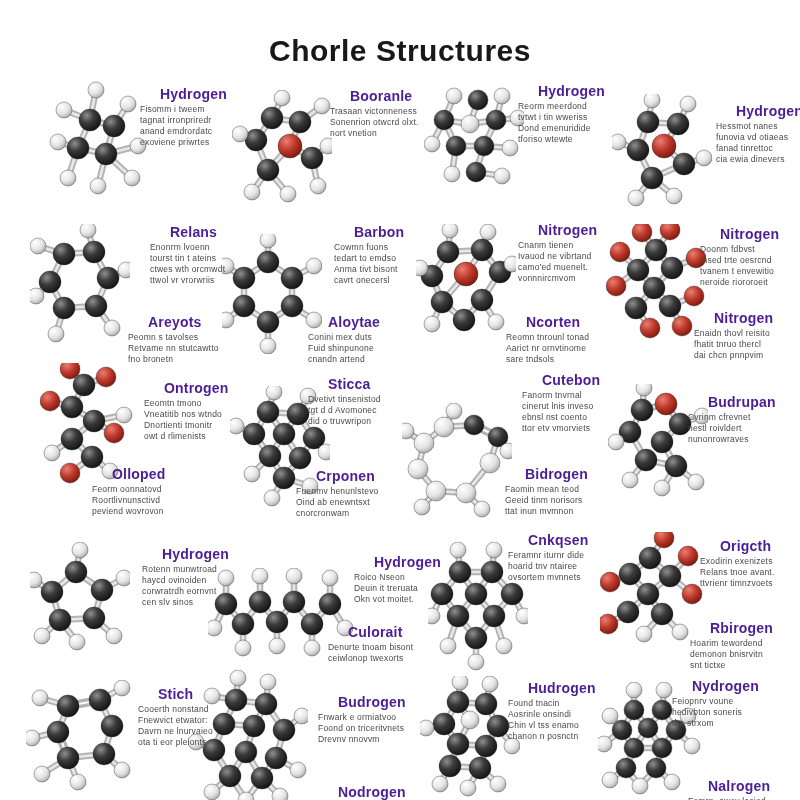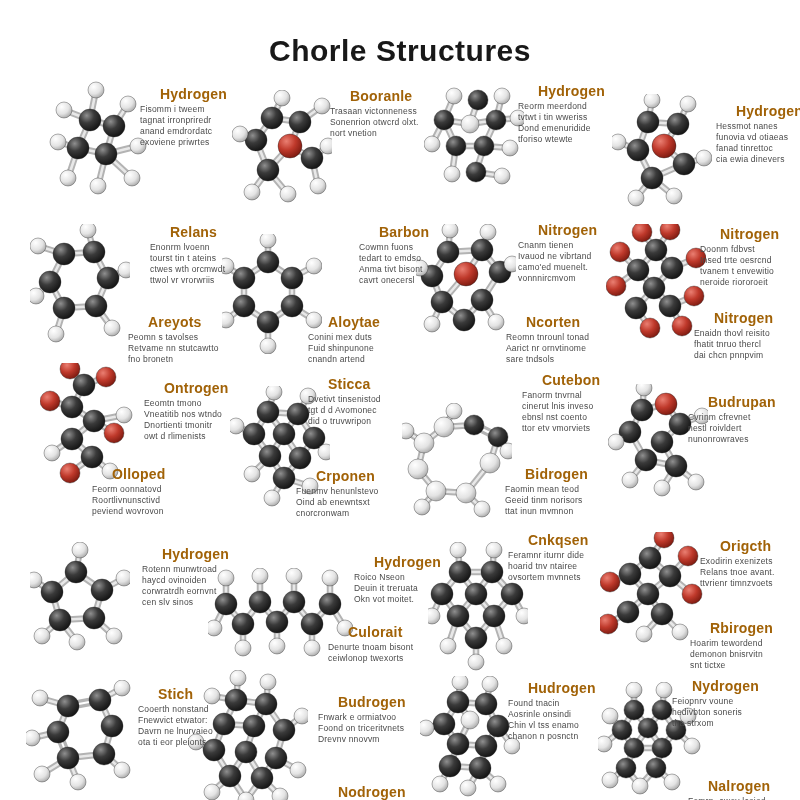--- a/index.html
+++ b/index.html
@@ -3,21 +3,21 @@
 <meta charset="utf-8">
 <style>
   html,body{margin:0;padding:0;background:#ffffff;}
   .canvas{position:relative;width:800px;height:800px;background:#ffffff;overflow:hidden;
           font-family:"Liberation Sans", sans-serif;margin-top:28px;}
   .title{position:absolute;left:0;top:6px;width:100%;margin:0;text-align:center;
          font-size:30px;font-weight:800;color:#181818;letter-spacing:0.5px;}
   .mol{position:absolute;}
   .mol svg{width:100%;height:100%;display:block;}
   .label{position:absolute;width:116px;}
-  .label-title{font-size:14px;font-weight:700;color:#a16207;margin-bottom:2px;letter-spacing:0.2px;padding-left:20px;}
+  .label-title{font-size:14px;font-weight:700;color:#4c1d95;margin-bottom:2px;letter-spacing:0.2px;padding-left:20px;}
   .label-lines div{font-size:8.5px;color:#4a4a4a;line-height:1.3;letter-spacing:0.2px;}
   .ground{position:absolute;left:0;bottom:0;width:100%;height:12px;
           background:linear-gradient(#f7f7f7,#e2e2e2);}
 </style>
 </head>
 <body>
 
 <svg width="0" height="0" style="position:absolute" aria-hidden="true">
   <defs>
     <radialGradient id="gd" cx="35%" cy="30%" r="75%">
@@ -1016,21 +1016,21 @@
   </div>
   <div class="label" style="left:150px;top:196px">
     <div class="label-title">Relans</div>
     <div class="label-lines">
         <div>Enonrm lvoenn</div>
         <div>tourst tin t ateins</div>
         <div>ctwes wth orcmwdt</div>
         <div>ttwol vr vrorwriis</div>
       </div>
   </div>
-  <div class="label" style="left:359px;top:196px">
+  <div class="label" style="left:334px;top:196px">
     <div class="label-title">Barbon</div>
     <div class="label-lines">
         <div>Cowmn fuons</div>
         <div>tedart to emdso</div>
         <div>Anma tivt bisont</div>
         <div>cavrt onecersl</div>
       </div>
   </div>
   <div class="label" style="left:518px;top:194px">
     <div class="label-title">Nitrogen</div>

